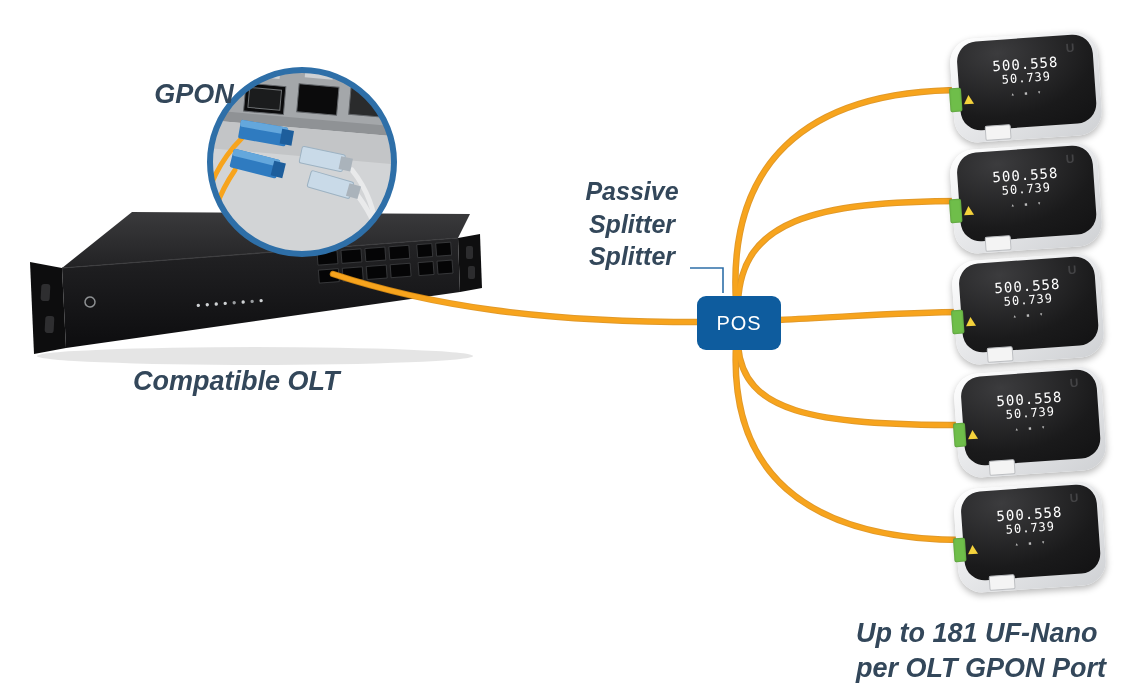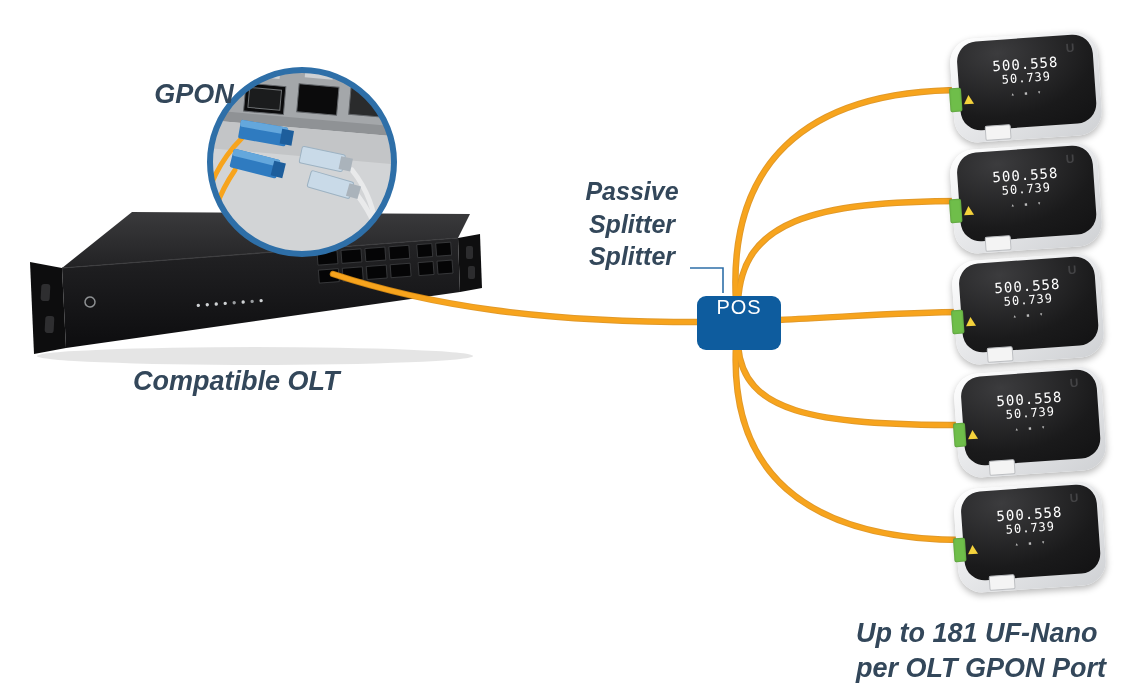--- a/index.html
+++ b/index.html
@@ -18,21 +18,21 @@
   }
   #gpon-sfp-label{left:138px;top:78px;width:112px;text-align:center;font-size:27px;line-height:1.25;}
   #compatible-olt-label{left:133px;top:366px;font-size:27px;text-align:center;}
   #splitter-label{left:576px;top:175px;width:112px;text-align:center;font-size:25px;line-height:1.3;}
   #caption-label{left:856px;top:616px;font-size:27px;line-height:1.3;}
 
   #pos-box{
     position:absolute;z-index:2;
     left:697px;top:296px;width:84px;height:54px;
     background:#0E5C9E;border-radius:9px;
-    display:flex;align-items:flex-start;justify-content:center;
+    display:flex;align-items:center;justify-content:center;
     color:#ffffff;font-size:20px;letter-spacing:1px;font-weight:500;
   }
 
   .nano{position:absolute;z-index:2;width:148px;height:104px;transform:rotate(-4deg);}
   .nano-shell{
     position:absolute;inset:0;border-radius:24px;
     background:linear-gradient(150deg,#ffffff 0%,#e9eaec 45%,#cfd1d4 100%);
     box-shadow:0 3px 7px rgba(0,0,0,0.28);
   }
   .nano-face{

